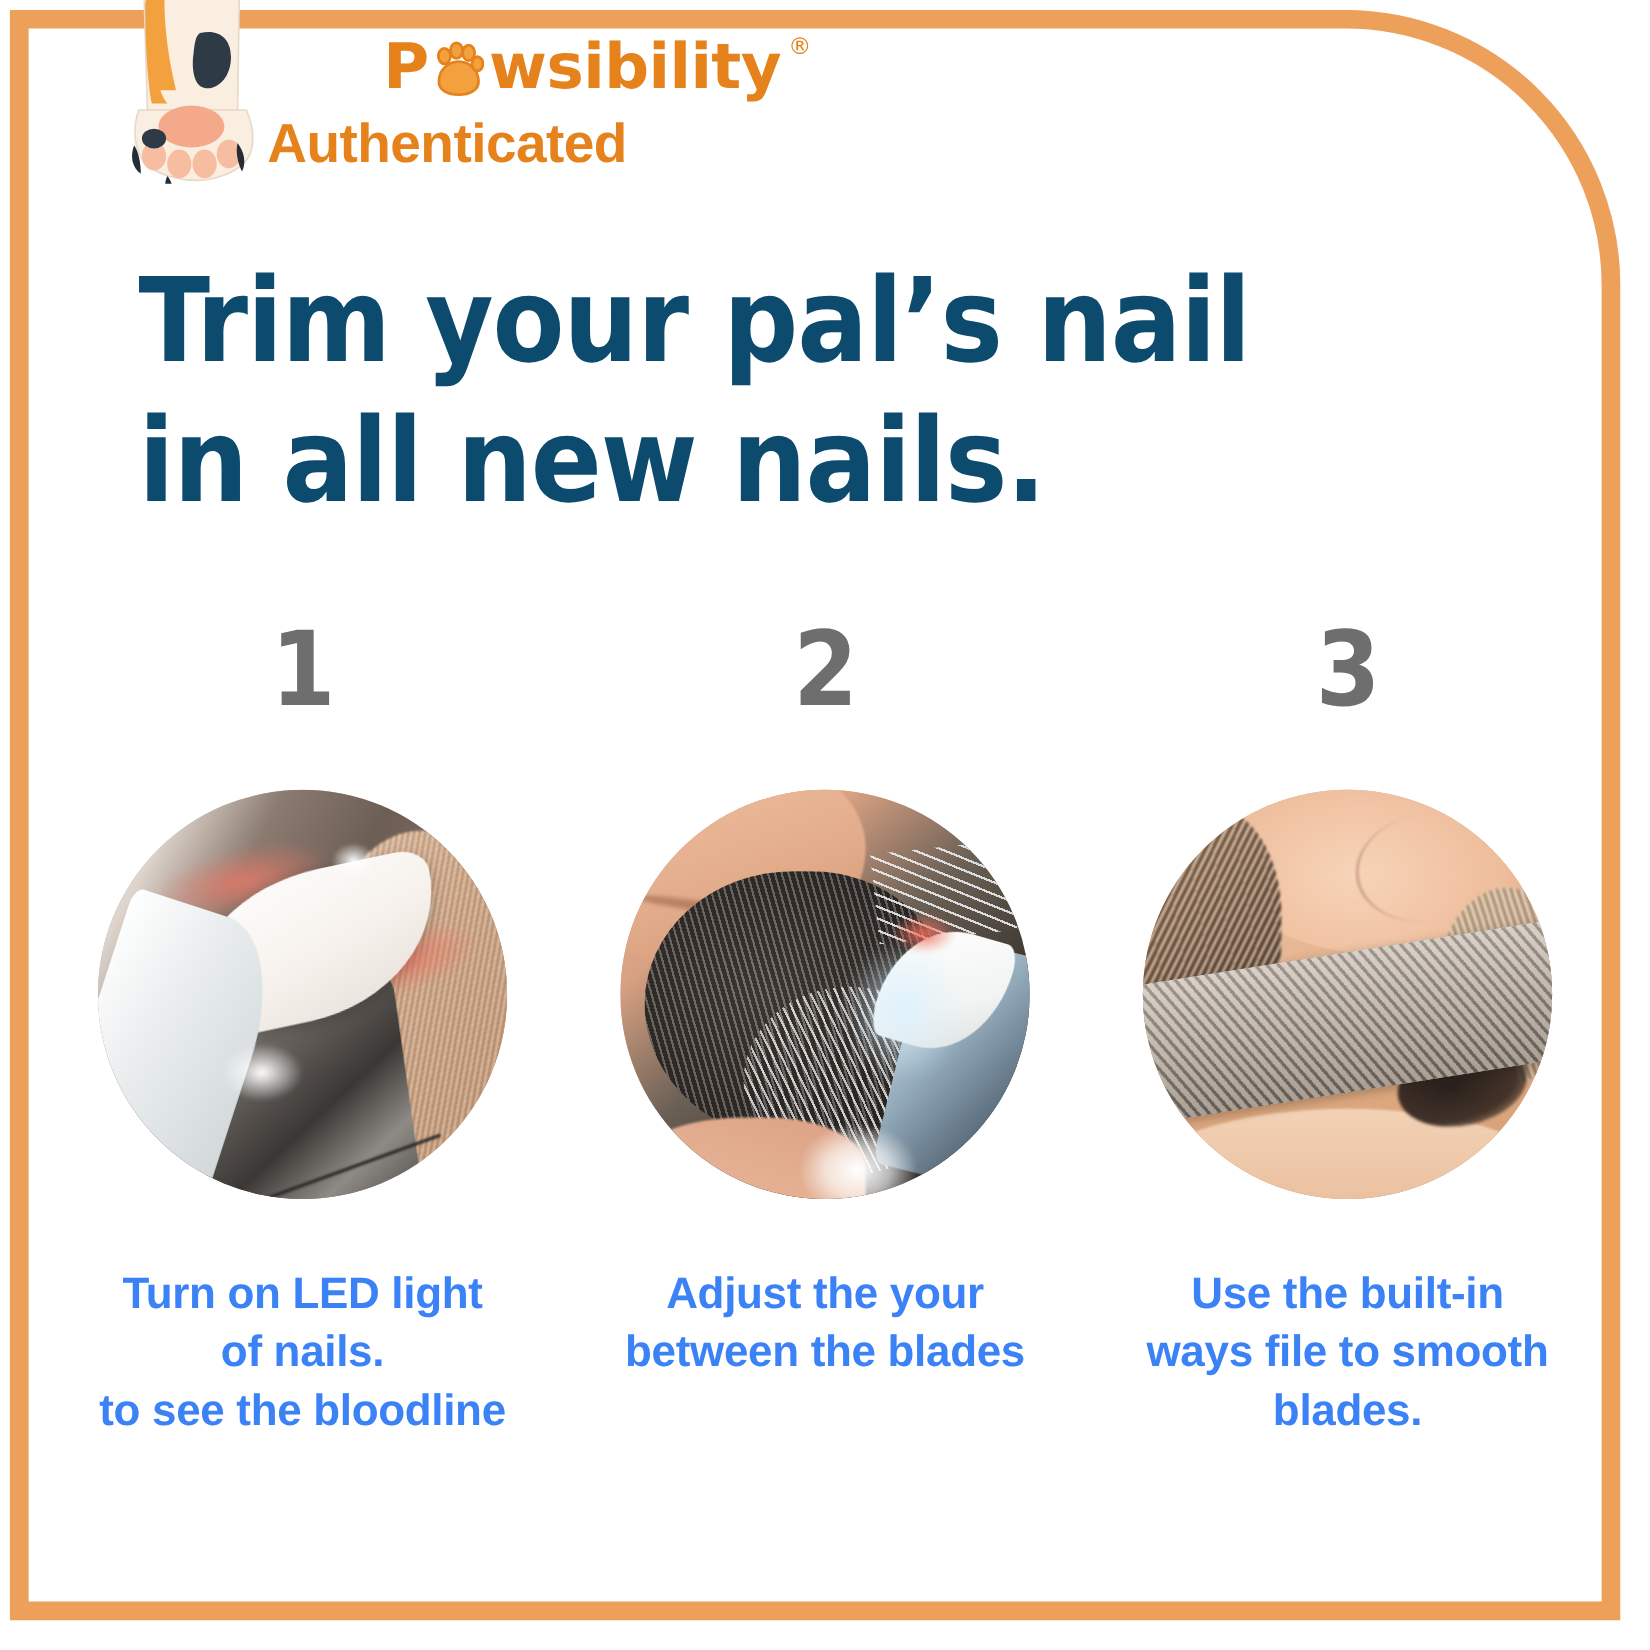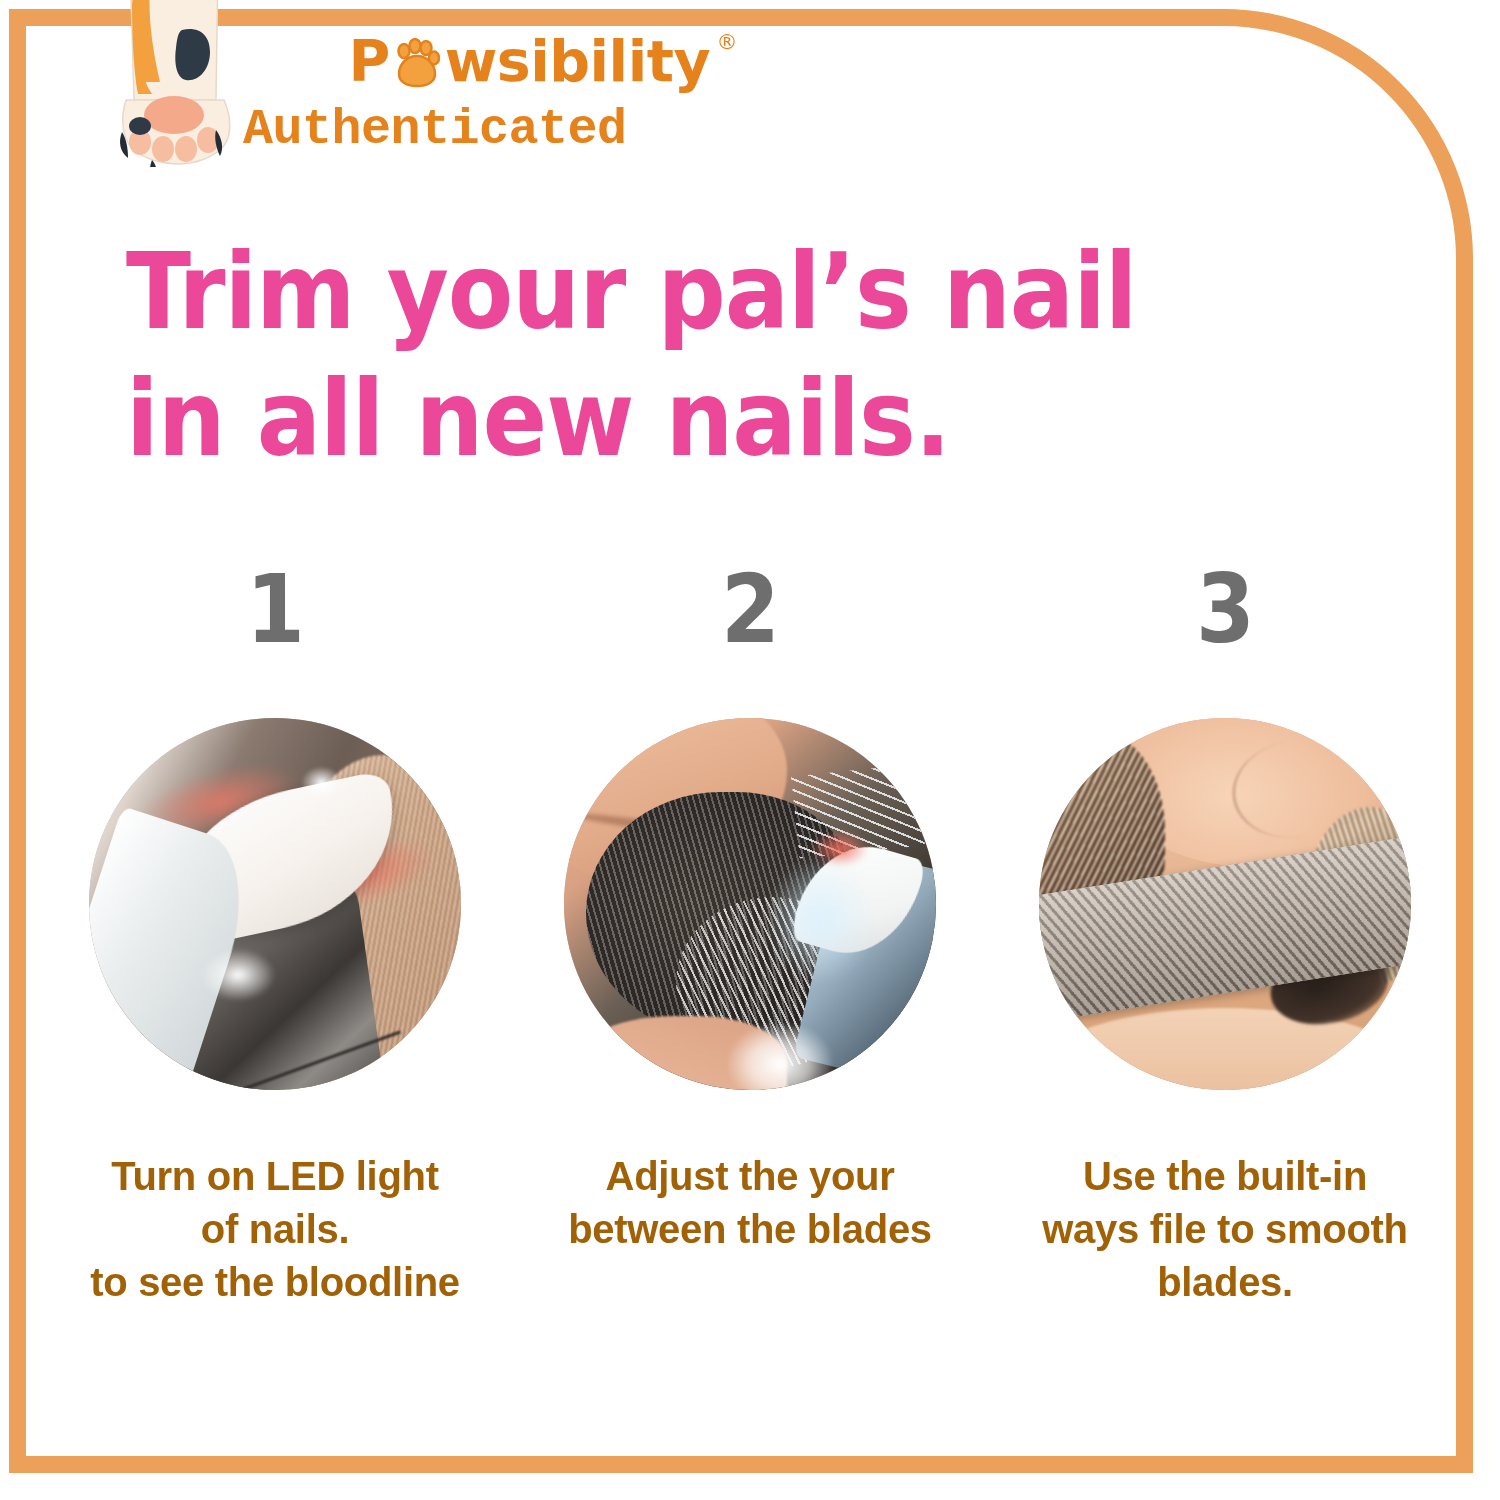--- a/index.html
+++ b/index.html
@@ -77,40 +77,40 @@
     display: inline-block;
     vertical-align: top;
     font-family: "DejaVu Sans", sans-serif;
     font-size: 21px;
     line-height: 24px;
     color: #E5821C;
     margin-left: 2px;
   }
   .logo-line2 {
     display: block;
-    font-family: Liberation Mono, monospace;
+    font-family: Liberation Sans, sans-serif;
     font-weight: bold;
     font-size: 50px;
     line-height: 60px;
     color: #E5821C;
     letter-spacing: -0.5px;
     margin-top: 4px;
   }
 
   
   .headline {
     position: absolute;
     left: 126px;
     top: 228px;
     width: 1000px;
     font-family: "DejaVu Sans Condensed", "Liberation Sans Narrow", "Liberation Sans", sans-serif;
     font-weight: bold;
     font-size: 106px;
     line-height: 127px;
-    color: #ec4899;
+    color: #0c4a6e;
     letter-spacing: -1px;
   }
   .headline .hl-line { display: block; white-space: nowrap; }
 
   
   .steps {
     position: absolute;
     left: 60px;
     top: 560px;
     width: 1380px;
@@ -140,21 +140,21 @@
     overflow: hidden;
     position: relative;
     background: #c9b6a6;
   }
   .step-caption {
     margin-top: 60px;
     font-family: "Liberation Sans", sans-serif;
     font-weight: bold;
     font-size: 40px;
     line-height: 53px;
-    color: #a16207;
+    color: #3b82f6;
     text-align: center;
     letter-spacing: -0.3px;
     width: 430px;
   }
   .step-caption .cap-line { display: block; white-space: nowrap; }
 
   
   .ph { position: absolute; inset: 0; }
 
   

